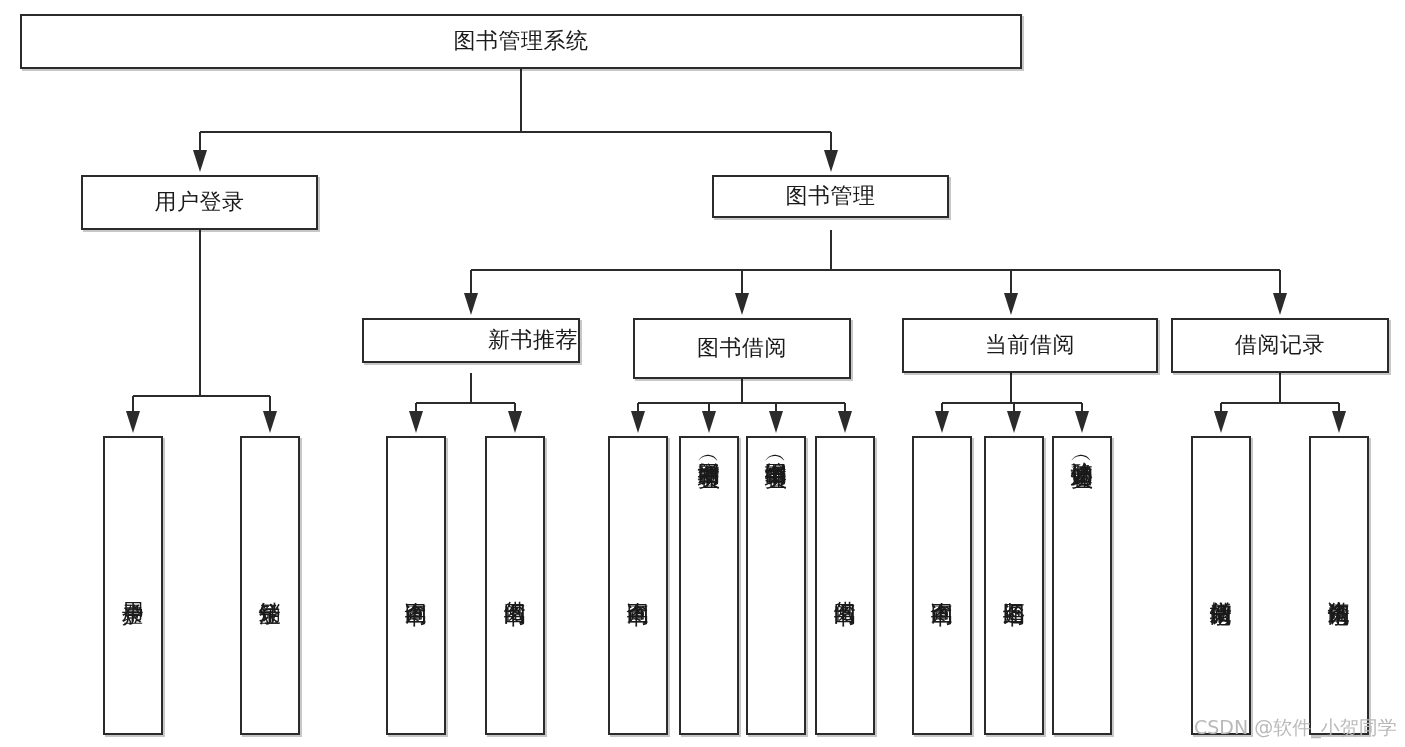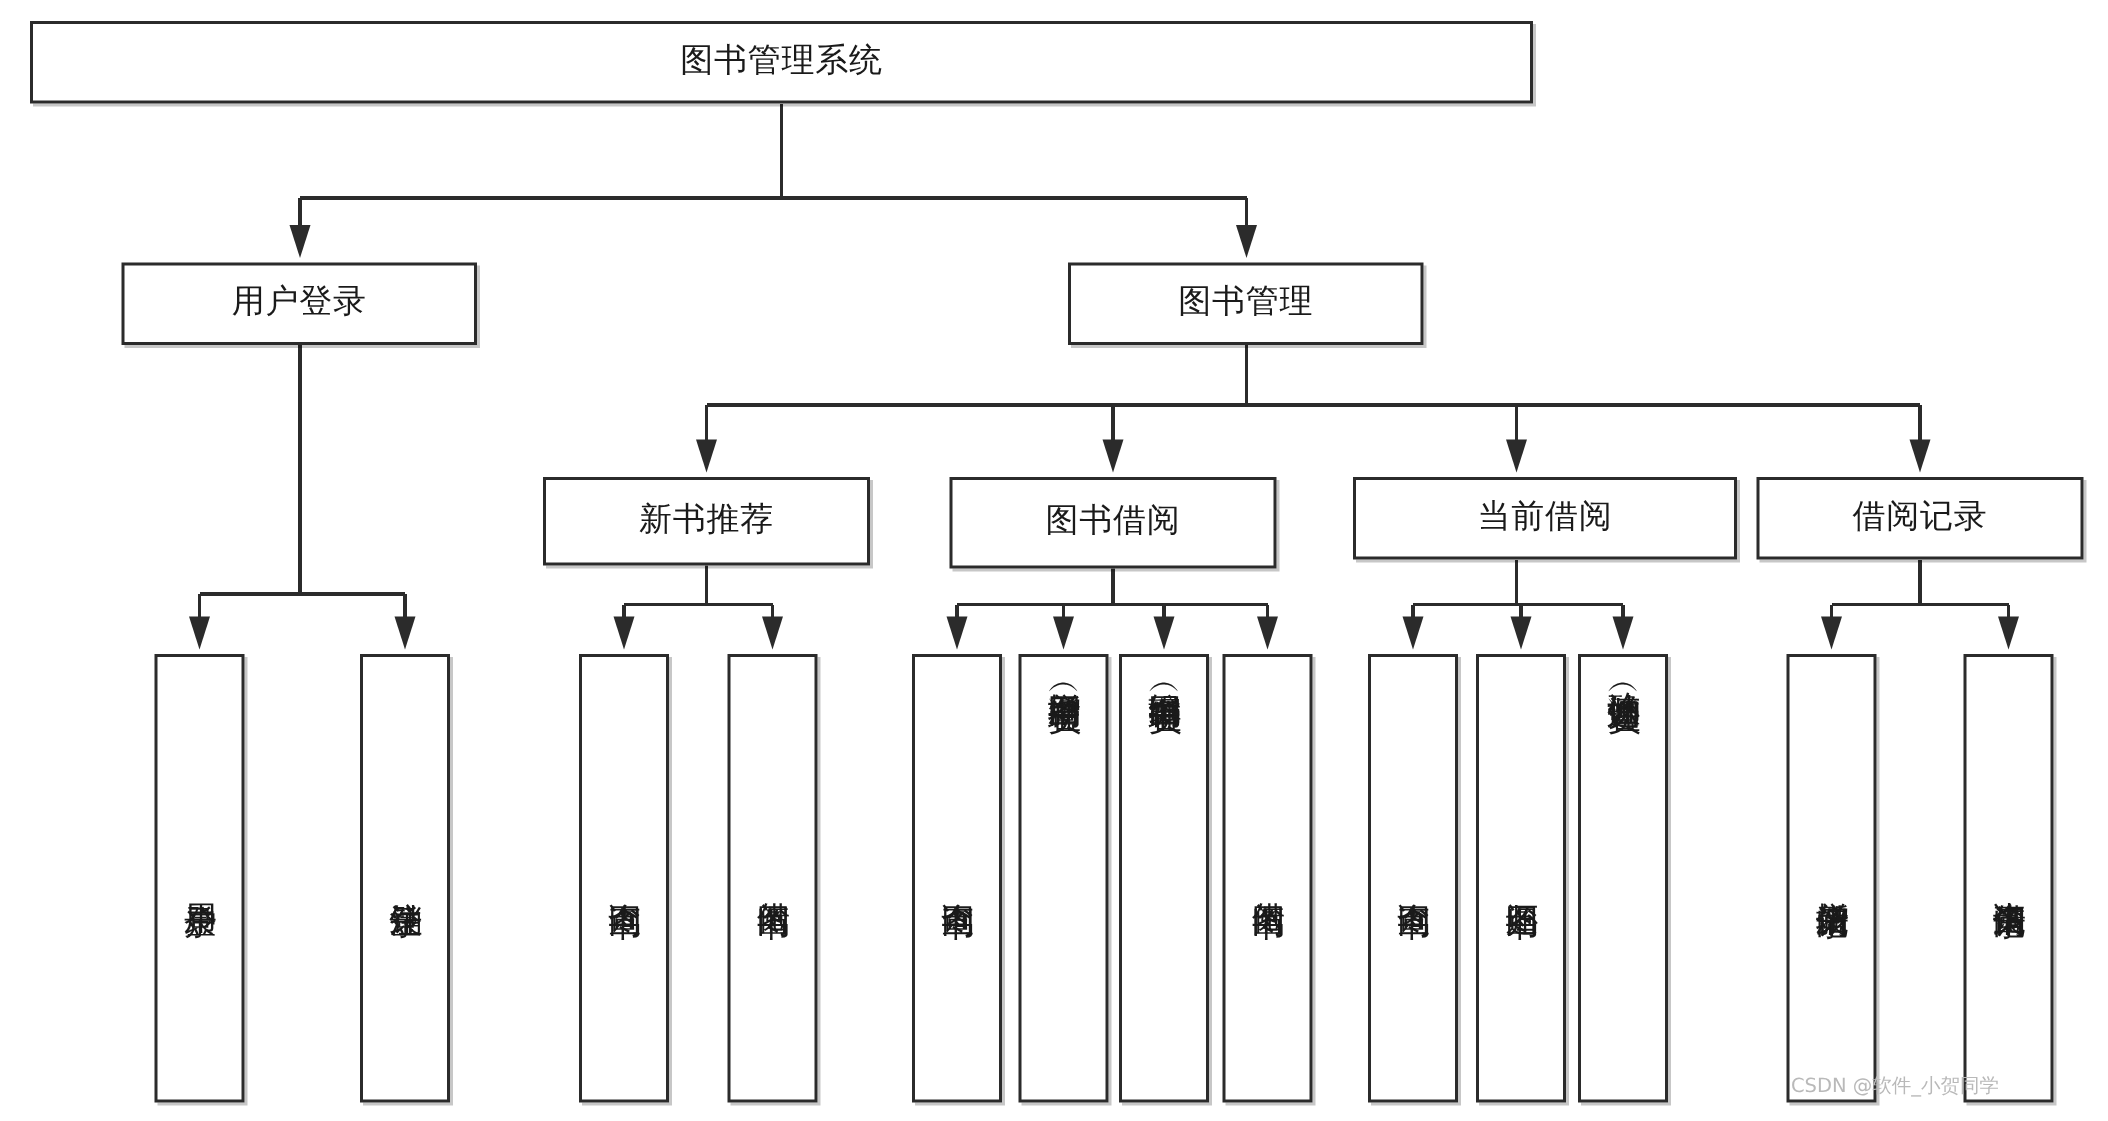--- a/index.html
+++ b/index.html
@@ -62,21 +62,21 @@
     white-space: pre;
     letter-spacing: 1px;
   }
   .node-box.vertical.centered {
     align-items: center;
     padding-top: 0;
   }
   .watermark {
     position: absolute;
     font-family: "DejaVu Sans", "Liberation Sans", sans-serif;
-    font-size: 13px;
+    font-size: 19px;
     color: #b9b9b9;
     white-space: nowrap;
     pointer-events: none;
   }
 </style>
 </head>
 <body>
 
 <div id="diagram-root">
   <svg class="diagram-canvas" viewBox="0 0 1405 747" xmlns="http://www.w3.org/2000/svg">
@@ -135,24 +135,24 @@
         <polygon points="1332,411 1346,411 1339,433" fill="#2b2b2b"></polygon>
       </g>
   </svg>
   <div id="node-layer">
       <div class="node-box horizontal" style="left: 20px; top: 14px; width: 1002px; height: 55px;">
         <span class="node-label">图书管理系统</span>
       </div>
       <div class="node-box horizontal" style="left: 81px; top: 175px; width: 237px; height: 55px;">
         <span class="node-label">用户登录</span>
       </div>
-      <div class="node-box horizontal" style="left: 712px; top: 175px; width: 237px; height: 55px;">
+      <div class="node-box horizontal" style="left: 712px; top: 175px; width: 237px; height: 43px;">
         <span class="node-label">图书管理</span>
       </div>
-      <div class="node-box horizontal" style="left: 362px; top: 318px; width: 218px; height: 59px;">
+      <div class="node-box horizontal" style="left: 362px; top: 318px; width: 218px; height: 45px; justify-content: flex-end;">
         <span class="node-label">新书推荐</span>
       </div>
       <div class="node-box horizontal" style="left: 633px; top: 318px; width: 218px; height: 61px;">
         <span class="node-label">图书借阅</span>
       </div>
       <div class="node-box horizontal" style="left: 902px; top: 318px; width: 256px; height: 55px;">
         <span class="node-label">当前借阅</span>
       </div>
       <div class="node-box horizontal" style="left: 1171px; top: 318px; width: 218px; height: 55px;">
         <span class="node-label">借阅记录</span>

